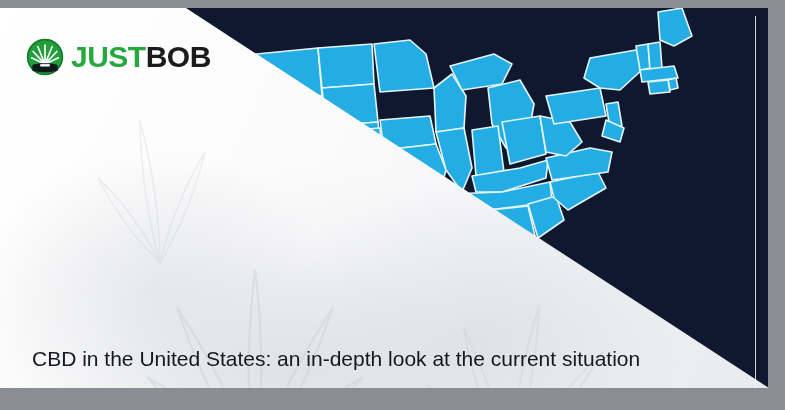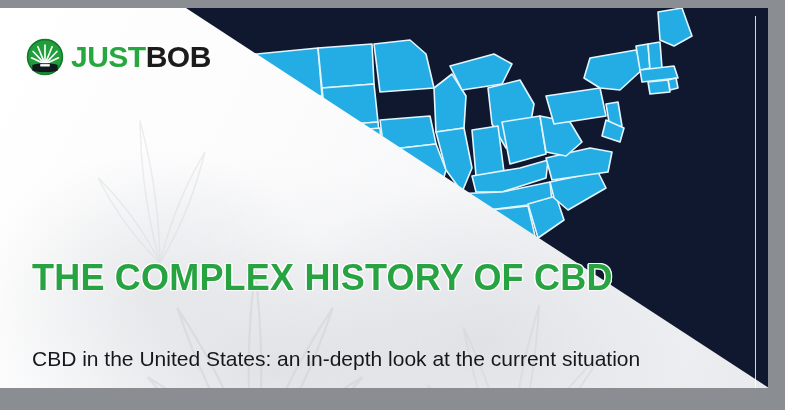--- a/index.html
+++ b/index.html
@@ -334,21 +334,20 @@
         </g>
         <path d="M8,34 C14,31 34,31 40,34 L40,41 C33,44 15,44 8,41 Z" fill="#101a1d"></path>
         <path d="M18,33 h12 v3 h-12 Z" fill="#ffffff"></path>
       </svg>
       <div class="logo-text">
         <span class="logo-just">JUST</span><span class="logo-bob">BOB</span>
       </div>
     </div>
 
     <h1 class="headline">
-      <span class="hl-line">THE COMPLEX HISTORY OF CBD</span>
     </h1>
 
     <p class="subtitle">CBD in the United States: an in-depth look at the current situation in the USA</p>
 
     <div class="right-rule"></div>
 
   </div>
 
   <div class="frame-top"></div>
   <div class="frame-bottom"></div>

